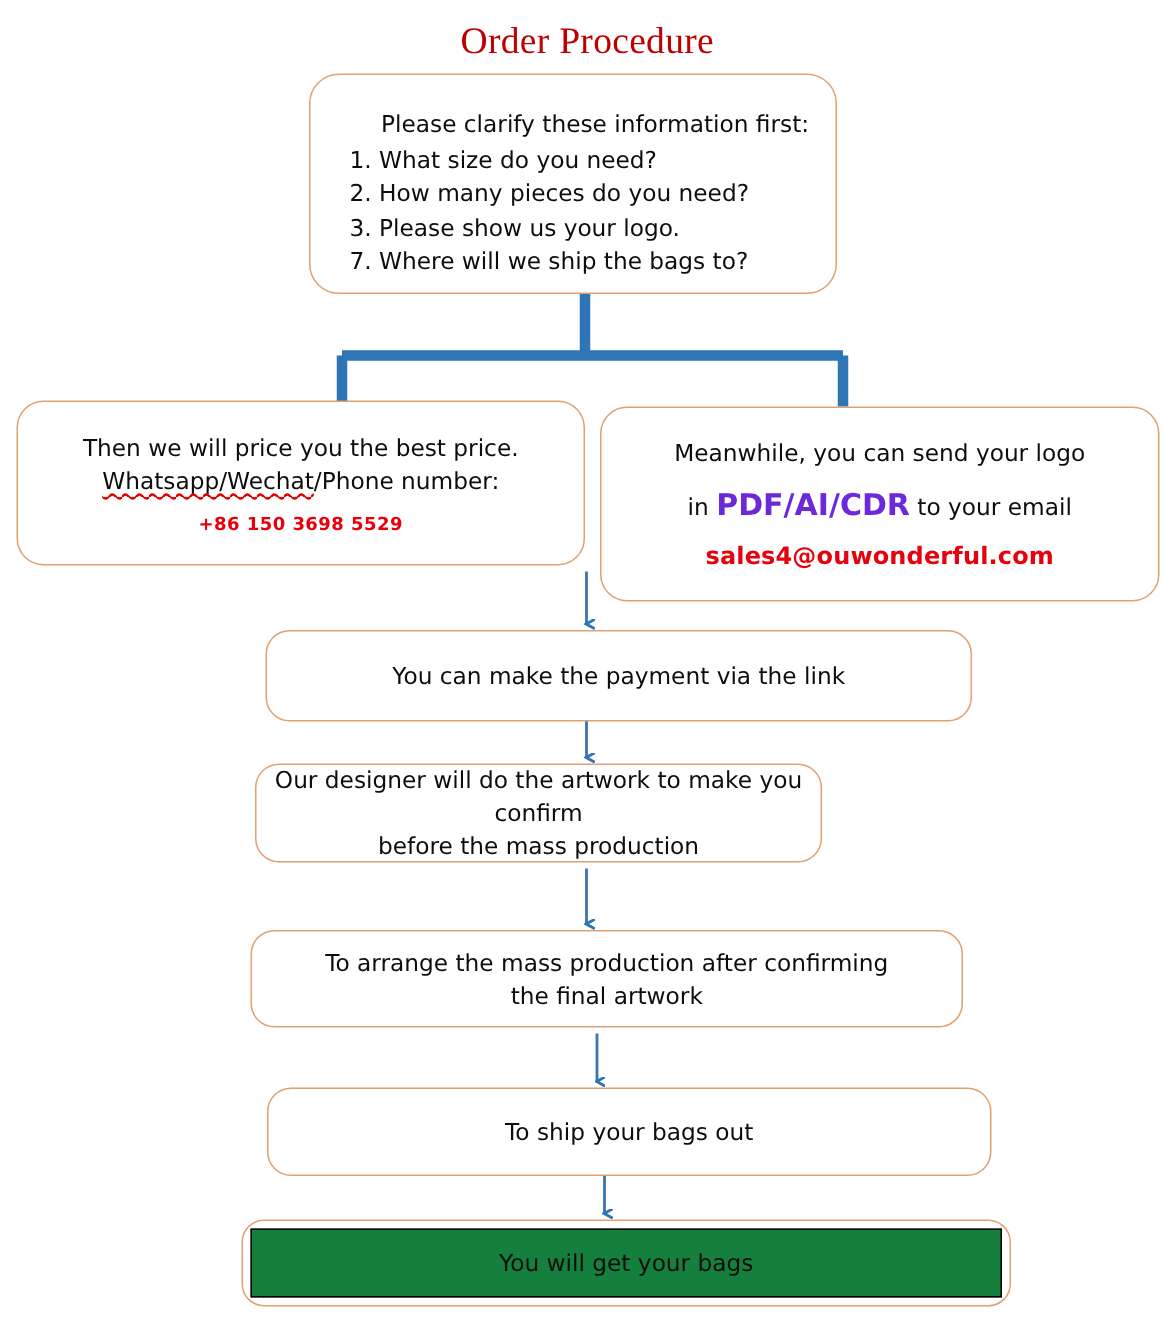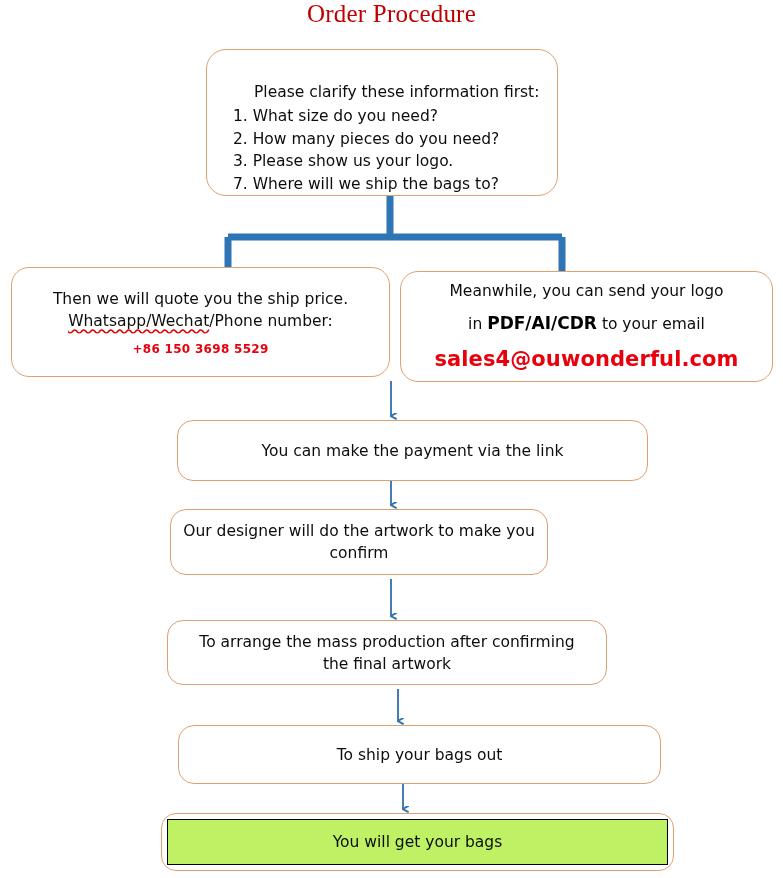--- a/index.html
+++ b/index.html
@@ -19,21 +19,21 @@
     position: absolute;
     left: 0; top: 0;
     width: 783px;
     height: 878px;
   }
 
   
   .chart-title {
     position: absolute;
     left: 0;
-    top: 0;
+    top: 14px;
     width: 783px;
     text-align: center;
     font-family: "Liberation Serif", "DejaVu Serif", serif;
     font-size: 25px;
     font-weight: 400;
     color: #c00000;
     letter-spacing: 0.2px;
   }
 
   
@@ -58,21 +58,21 @@
     box-sizing: border-box;
   }
 
   
   #node-clarify {
     left: 206px;
     top: 49px;
     width: 352px;
     height: 147px;
     border-radius: 20px;
-    align-items: flex-end;
+    align-items: center;
   }
   #node-clarify .inner {
     padding: 12px 0 0 0;
     text-align: left;
   }
   .clarify-head {
     display: block;
     padding-left: 47px;
     font-size: 15.5px;
     margin-bottom: 2px;
@@ -110,56 +110,56 @@
     color: #e8000d;
     font-weight: bold;
     font-size: 12px;
     letter-spacing: 0.3px;
   }
 
   #node-logo {
     left: 400px;
     top: 271px;
     width: 373px;
-    height: 111px;
+    height: 130px;
     border-radius: 18px;
   }
   #node-logo .inner { padding-top: 2px; }
   .logo-l1 { display: block; margin-bottom: 9px; }
   .logo-l2 { display: block; margin-bottom: 10px; }
   .fmt {
-    color: #000000;
+    color: #6d28d9;
     font-weight: bold;
-    font-size: 17px;
+    font-size: 20px;
   }
   .email {
     display: block;
     color: #e8000d;
     font-weight: bold;
-    font-size: 21px;
+    font-size: 16px;
     letter-spacing: 0.1px;
   }
 
   
   #node-payment {
     left: 177px;
     top: 420px;
     width: 471px;
     height: 61px;
   }
   #node-artwork {
     left: 170px;
     top: 509px;
     width: 378px;
     height: 66px;
   }
   #node-production {
     left: 167px;
     top: 620px;
-    width: 440px;
+    width: 475px;
     height: 65px;
   }
   #node-ship {
     left: 178px;
     top: 725px;
     width: 483px;
     height: 59px;
   }
   #node-getbags {
     left: 161px;
@@ -170,21 +170,21 @@
     padding: 5px 5px;
   }
   #node-getbags .selbox {
     width: 100%;
     height: 100%;
     box-sizing: border-box;
     border: 1.6px solid #000000;
     display: flex;
     align-items: center;
     justify-content: center;
-    background: #bef264;
+    background: #15803d;
   }
 </style>
 </head>
 <body>
 
 <svg id="flow-canvas" viewBox="0 0 783 878" xmlns="http://www.w3.org/2000/svg">
   <defs>
     <marker id="arrowhead" markerWidth="7" markerHeight="7" refX="3.2" refY="5.6" orient="auto" markerUnits="userSpaceOnUse">
       <path d="M0,0 L3.2,5.8 L6.4,0" fill="none" stroke="#2e75b6" stroke-width="1.9"></path>
     </marker>
@@ -215,41 +215,42 @@
       <li>1. What size do you need?</li>
       <li>2. How many pieces do you need?</li>
       <li>3. Please show us your logo.</li>
       <li>7. Where will we ship the bags to?</li>
     </ul>
   </div>
 </div>
 
 <div class="node" id="node-quote">
   <div class="inner">
-    <span class="quote-l1">Then we will quote you the ship price.</span>
+    <span class="quote-l1">Then we will price you the best price.</span>
     <span class="quote-l2"><span class="misspell">Whatsapp/Wechat</span><span>/Phone number:</span></span>
     <span class="phone">+86 150 3698 5529</span>
   </div>
 </div>
 
 <div class="node" id="node-logo">
   <div class="inner">
     <span class="logo-l1">Meanwhile, you can send your logo</span>
     <span class="logo-l2"><span>in</span>&nbsp;<span class="fmt">PDF/AI/CDR</span>&nbsp;<span>to your email</span></span>
     <span class="email">sales4@ouwonderful.com</span>
   </div>
 </div>
 
 <div class="node" id="node-payment">
   <div class="inner">You can make the payment via the link</div>
 </div>
 
 <div class="node" id="node-artwork">
   <div class="inner">
     <span>Our designer will do the artwork to make you confirm</span><br>
+    <span>before the mass production</span>
   </div>
 </div>
 
 <div class="node" id="node-production">
   <div class="inner">
     <span>To arrange the mass production after confirming</span><br>
     <span>the final artwork</span>
   </div>
 </div>
 

